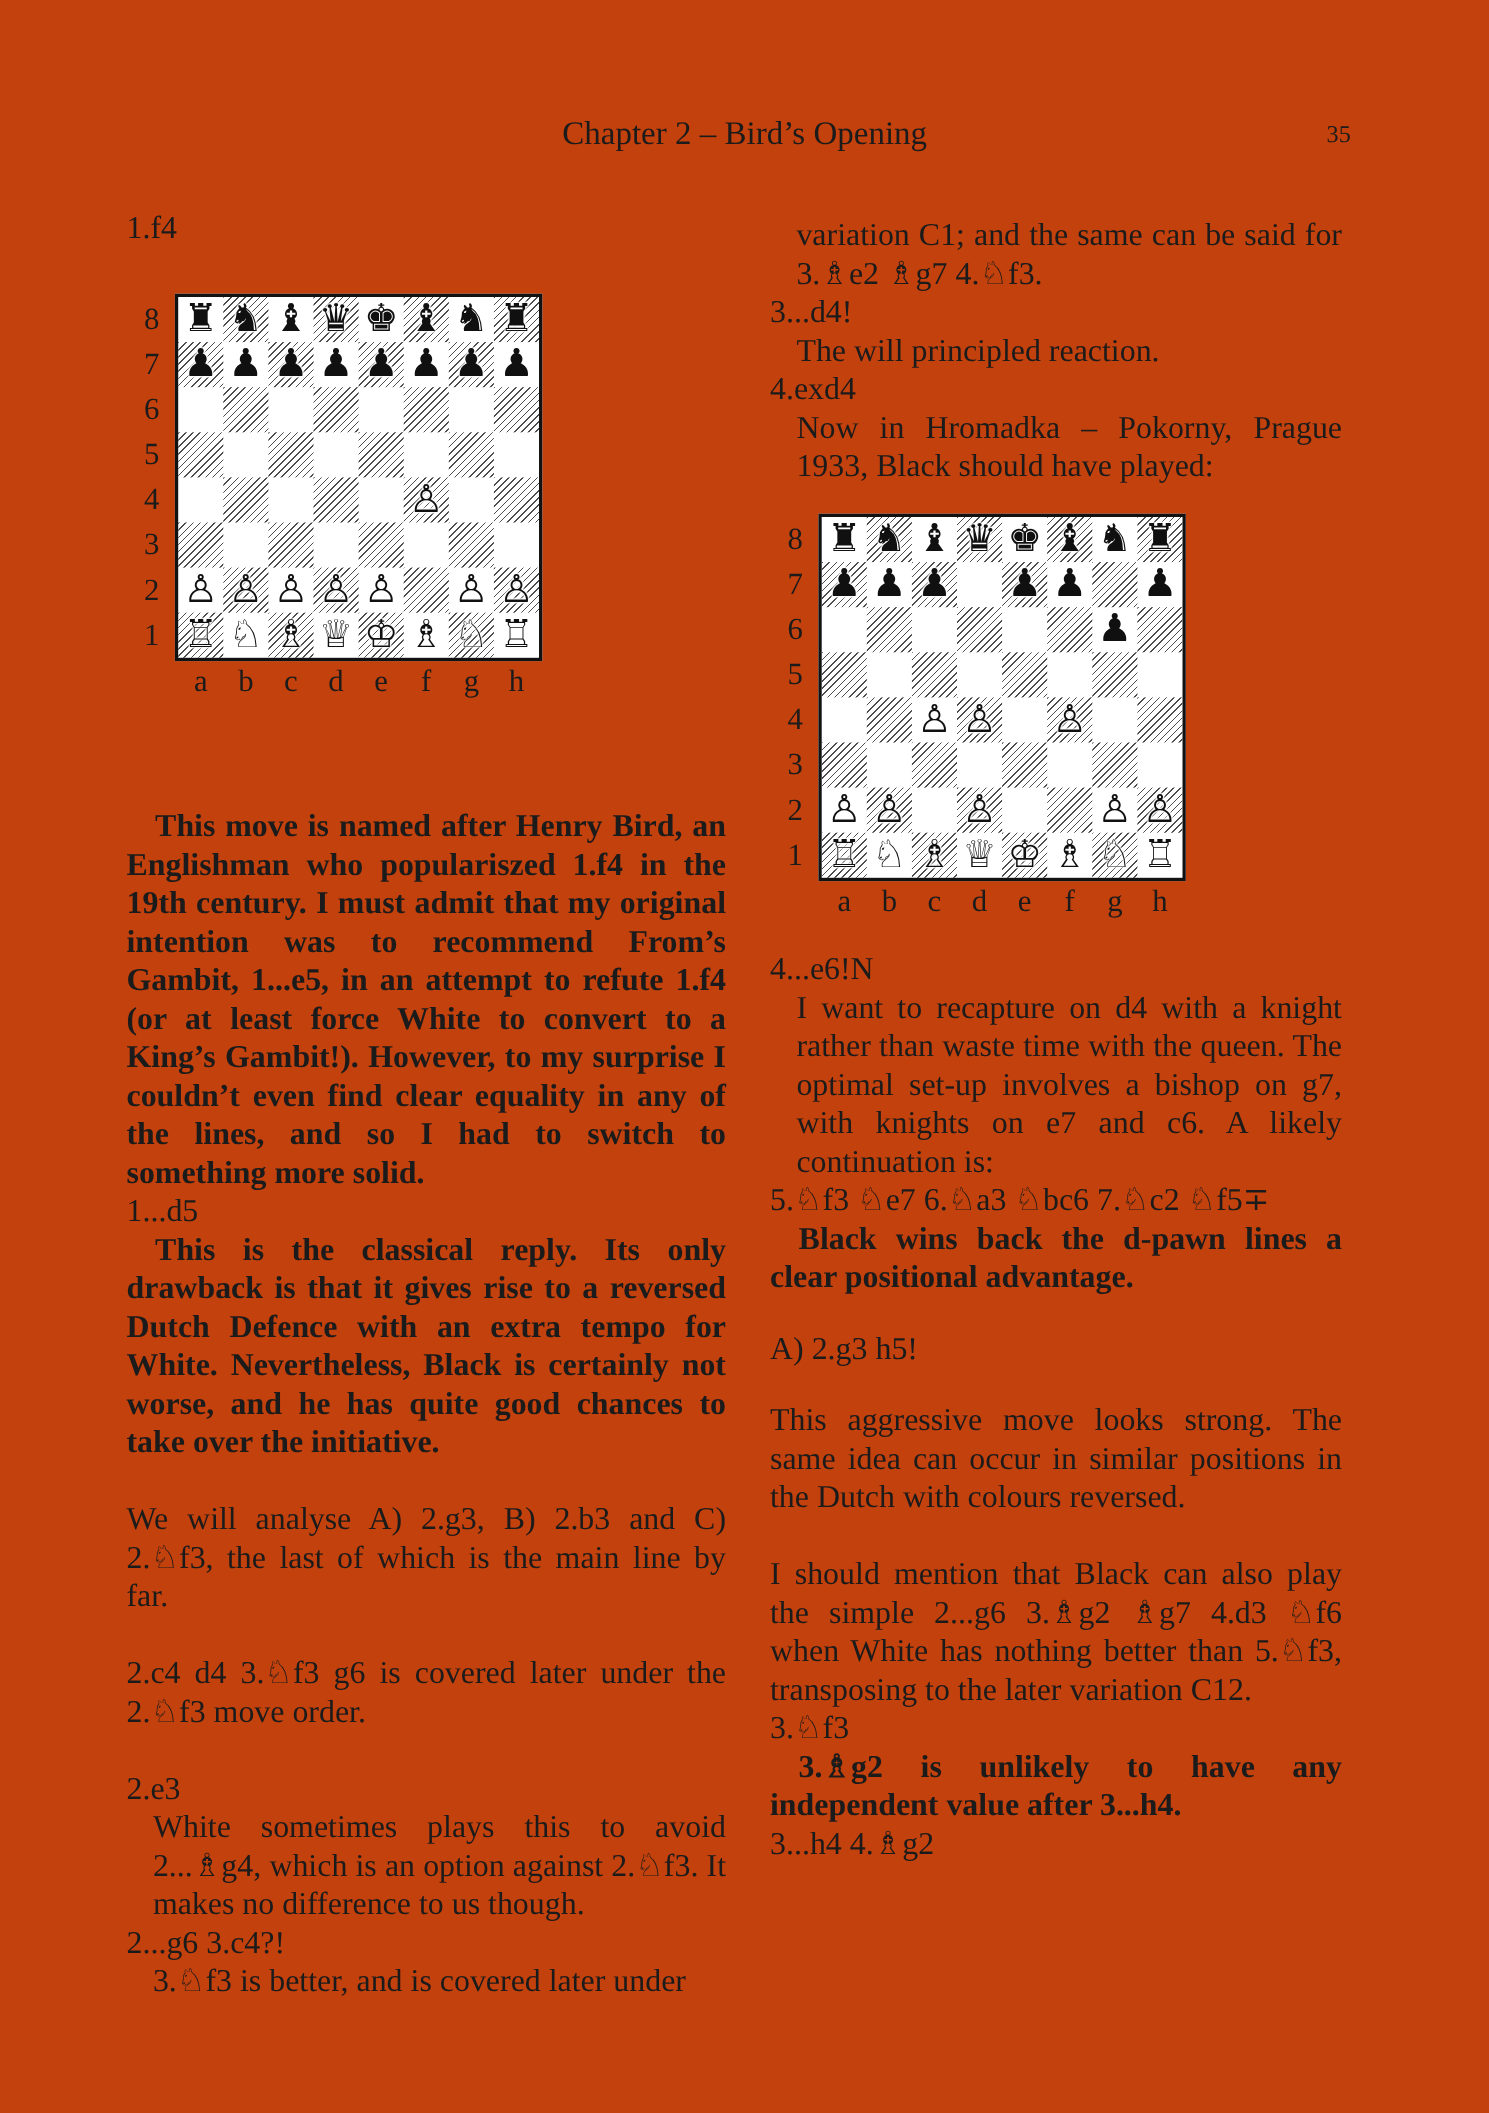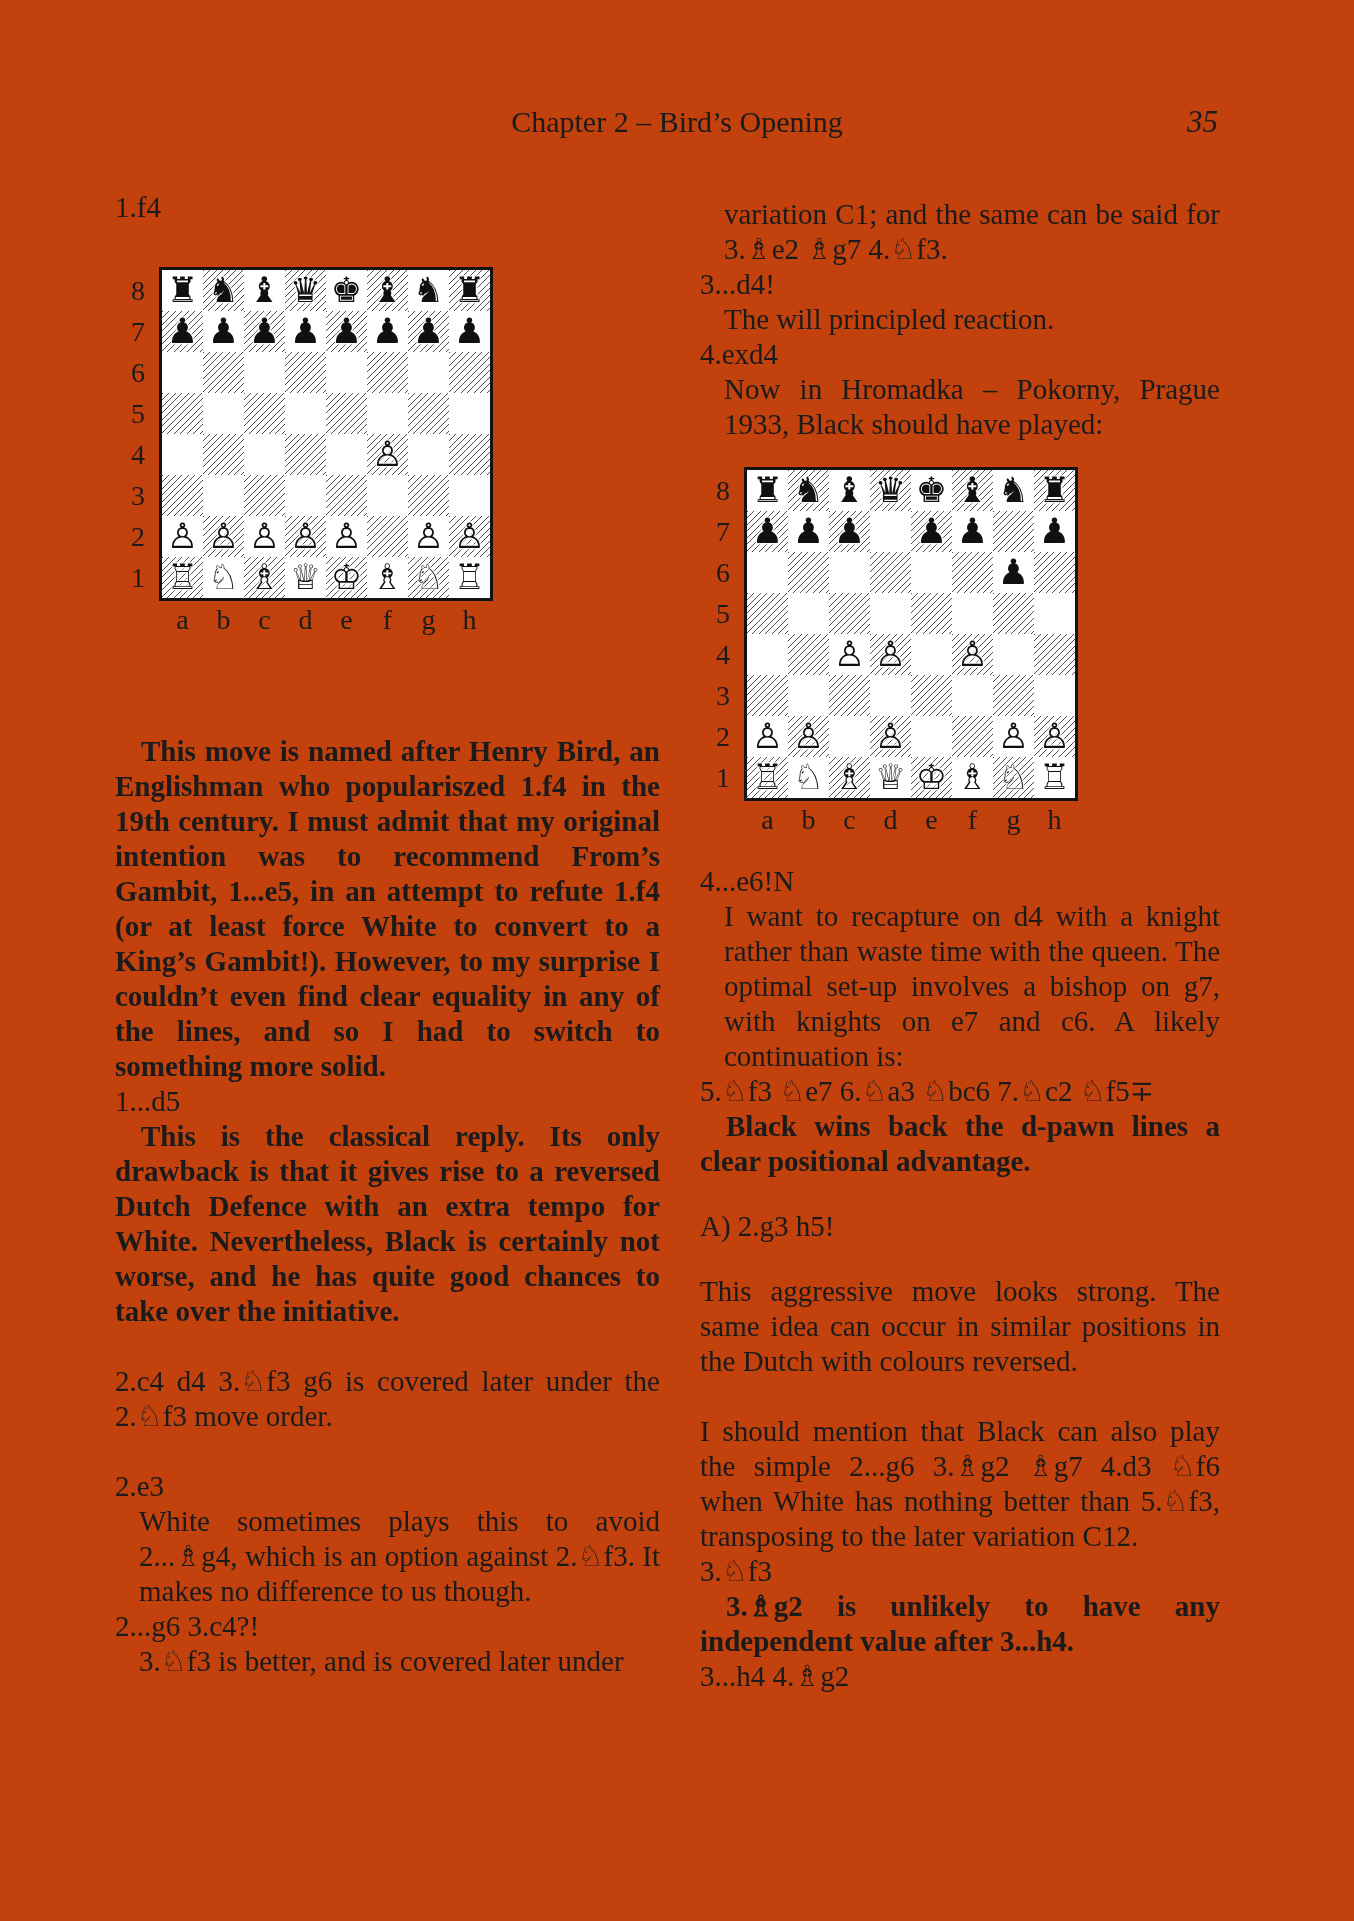--- a/index.html
+++ b/index.html
@@ -6,21 +6,21 @@
   .page {
     position:relative; width:1354px; height:1921px; background:#c2410c;
     font-family:"Liberation Serif", "DejaVu Serif", serif; color:#1b1b1b;
     overflow:hidden;
   }
   .running-header {
     position:absolute; top:104px; left:0; width:100%;
     text-align:center; font-size:30px; line-height:36px;
   }
   .page-number {
-    position:absolute; top:104px; right:136px; font-size:31px; line-height:36px;font-style:italic;
+    position:absolute; top:104px; right:126px; font-size:22px; line-height:36px;
   }
   .col { position:absolute; }
   .col-left  { left:115px; top:190px; width:545px; }
   .col-right { left:700px; top:197px; width:520px; }
   .blk { font-size:29px; line-height:35px; margin:0; }
   .bold, .b-heading, .b-centerhead { font-weight:normal; }
   .b-heading { }
   .b-centerhead { margin:30px 0; }
   .b-para { text-align:justify; }
   .b-para.first-indent { text-indent:26px;font-weight:bold; }
@@ -212,20 +212,21 @@
           <div>d</div>
           <div>e</div>
           <div>f</div>
           <div>g</div>
           <div>h</div>
         </div>
       </div>
       <div class="blk b-para first-indent"><span>This move is named after Henry Bird, an Englishman who populariszed 1.f4 in the 19th century. I must admit that my original intention was to recommend From’s Gambit, 1...e5, in an attempt to refute 1.f4 (or at least force White to convert to a King’s Gambit!). However, to my surprise I couldn’t even find clear equality in any of the lines, and so I had to switch to something more solid.</span></div>
       <div class="blk b-heading"><span>1...d5</span></div>
       <div class="blk b-para first-indent"><span>This is the classical reply. Its only drawback is that it gives rise to a reversed Dutch Defence with an extra tempo for White. Nevertheless, Black is certainly not worse, and he has quite good chances to take over the initiative.</span></div>
+      <div class="blk b-para spaced"><span>We will analyse </span><span class="bold">A) 2.g3</span><span>, </span><span class="bold">B) 2.b3</span><span> and </span><span class="bold">C) 2.♘f3</span><span>, the last of which is the main line by far.</span></div>
       <div class="blk b-para spaced"><span>2.c4 d4 3.♘f3 g6 is covered later under the 2.♘f3 move order.</span></div>
       <div class="blk b-move spaced"><span>2.e3</span></div>
       <div class="blk b-comment"><span>White sometimes plays this to avoid 2...♗g4, which is an option against 2.♘f3. It makes no difference to us though.</span></div>
       <div class="blk b-move"><span>2...g6 3.c4?!</span></div>
       <div class="blk b-comment"><span>3.♘f3 is better, and is covered later under</span></div>
     </div>
   <div class="col col-right">
       <div class="blk b-comment"><span>variation C1; and the same can be said for 3.♗e2 ♗g7 4.♘f3.</span></div>
       <div class="blk b-move"><span>3...d4!</span></div>
       <div class="blk b-comment"><span>The will principled reaction.</span></div>

